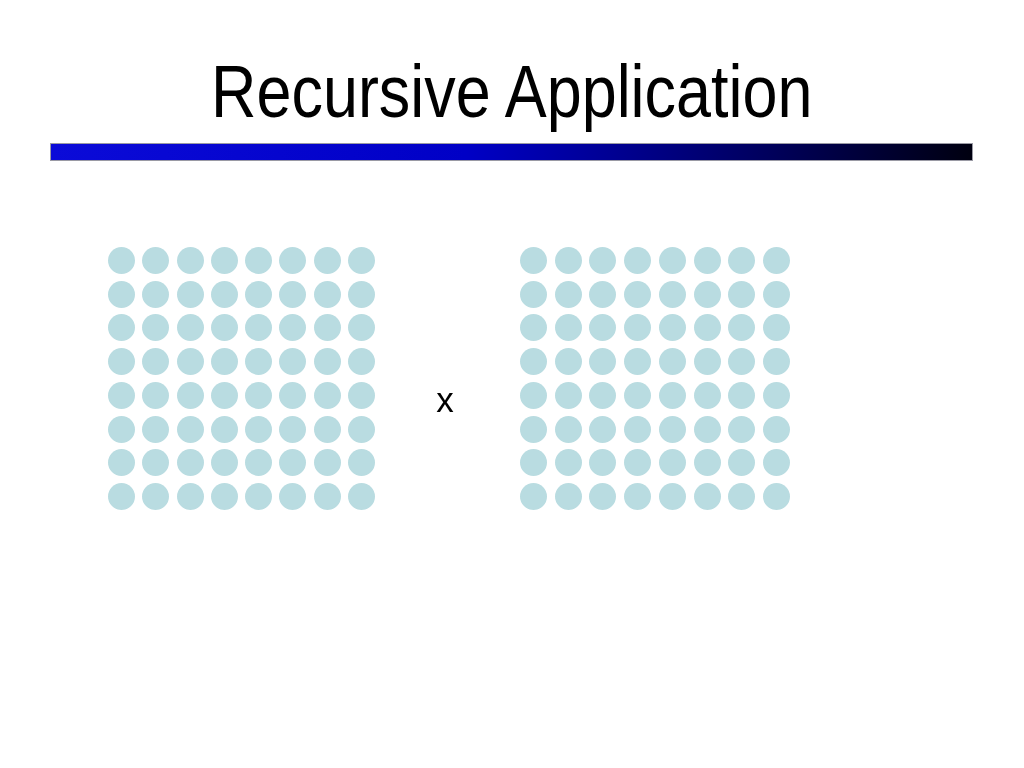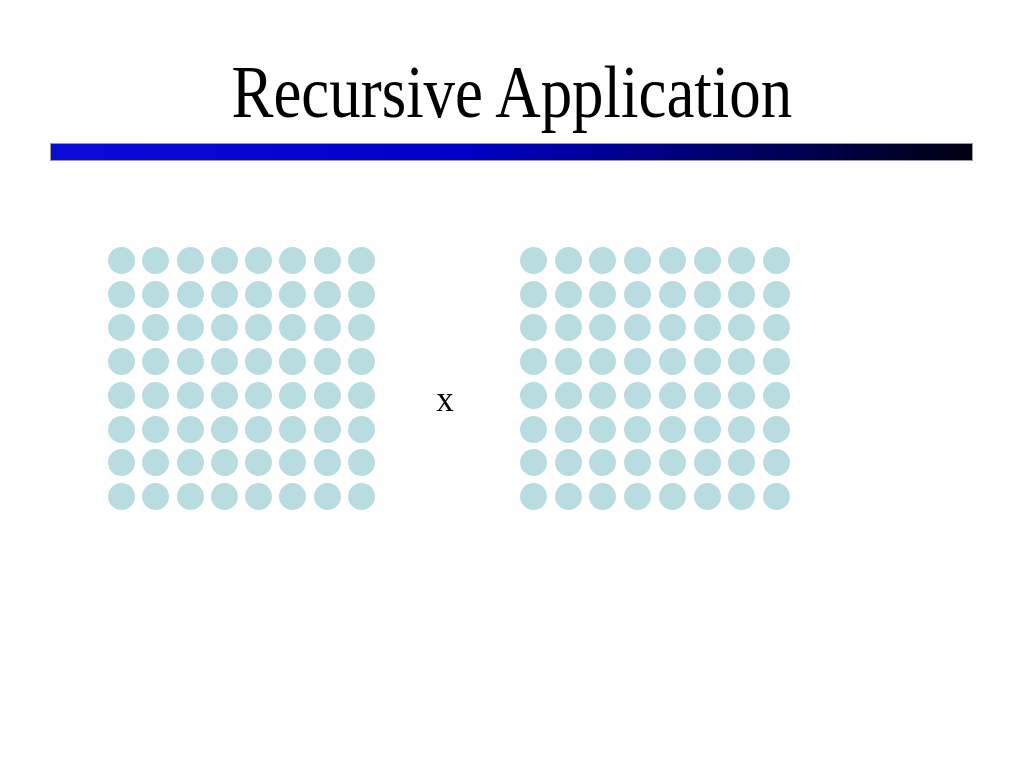--- a/index.html
+++ b/index.html
@@ -7,21 +7,20 @@
     padding: 0;
     background: #ffffff;
     font-family: "Liberation Sans", sans-serif;
   }
   .slide {
     position: relative;
     width: 1024px;
     height: 768px;
     background: #ffffff;
     overflow: hidden;
-    font-family: Liberation Serif, serif;
   }
   .slide-title {
     position: absolute;
     top: 55px;
     left: 0;
     width: 1024px;
     text-align: center;
     font-size: 74px;
     line-height: 74px;
     font-weight: 400;

